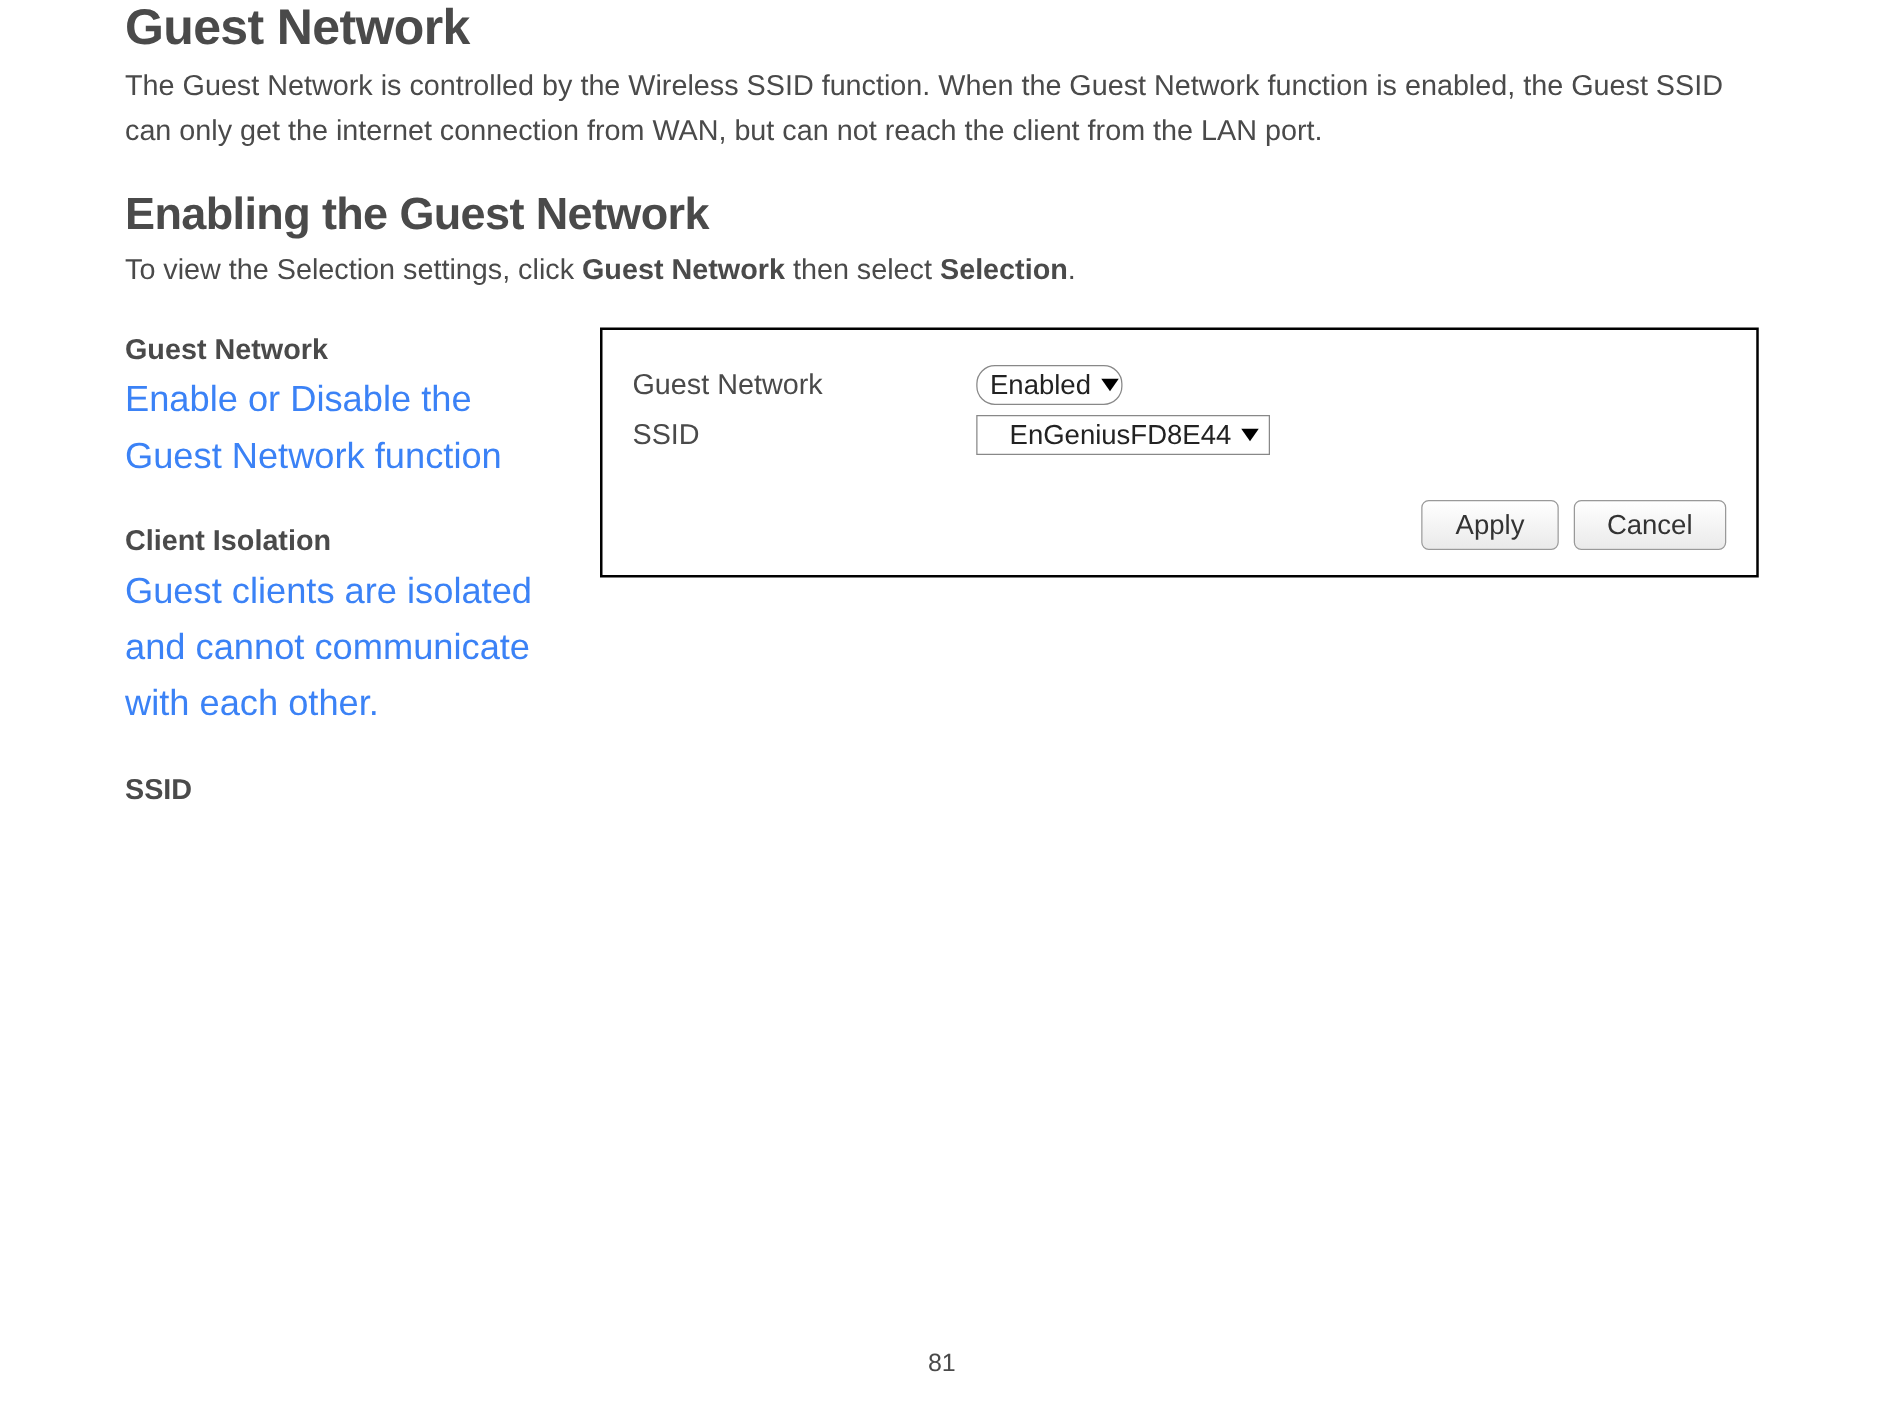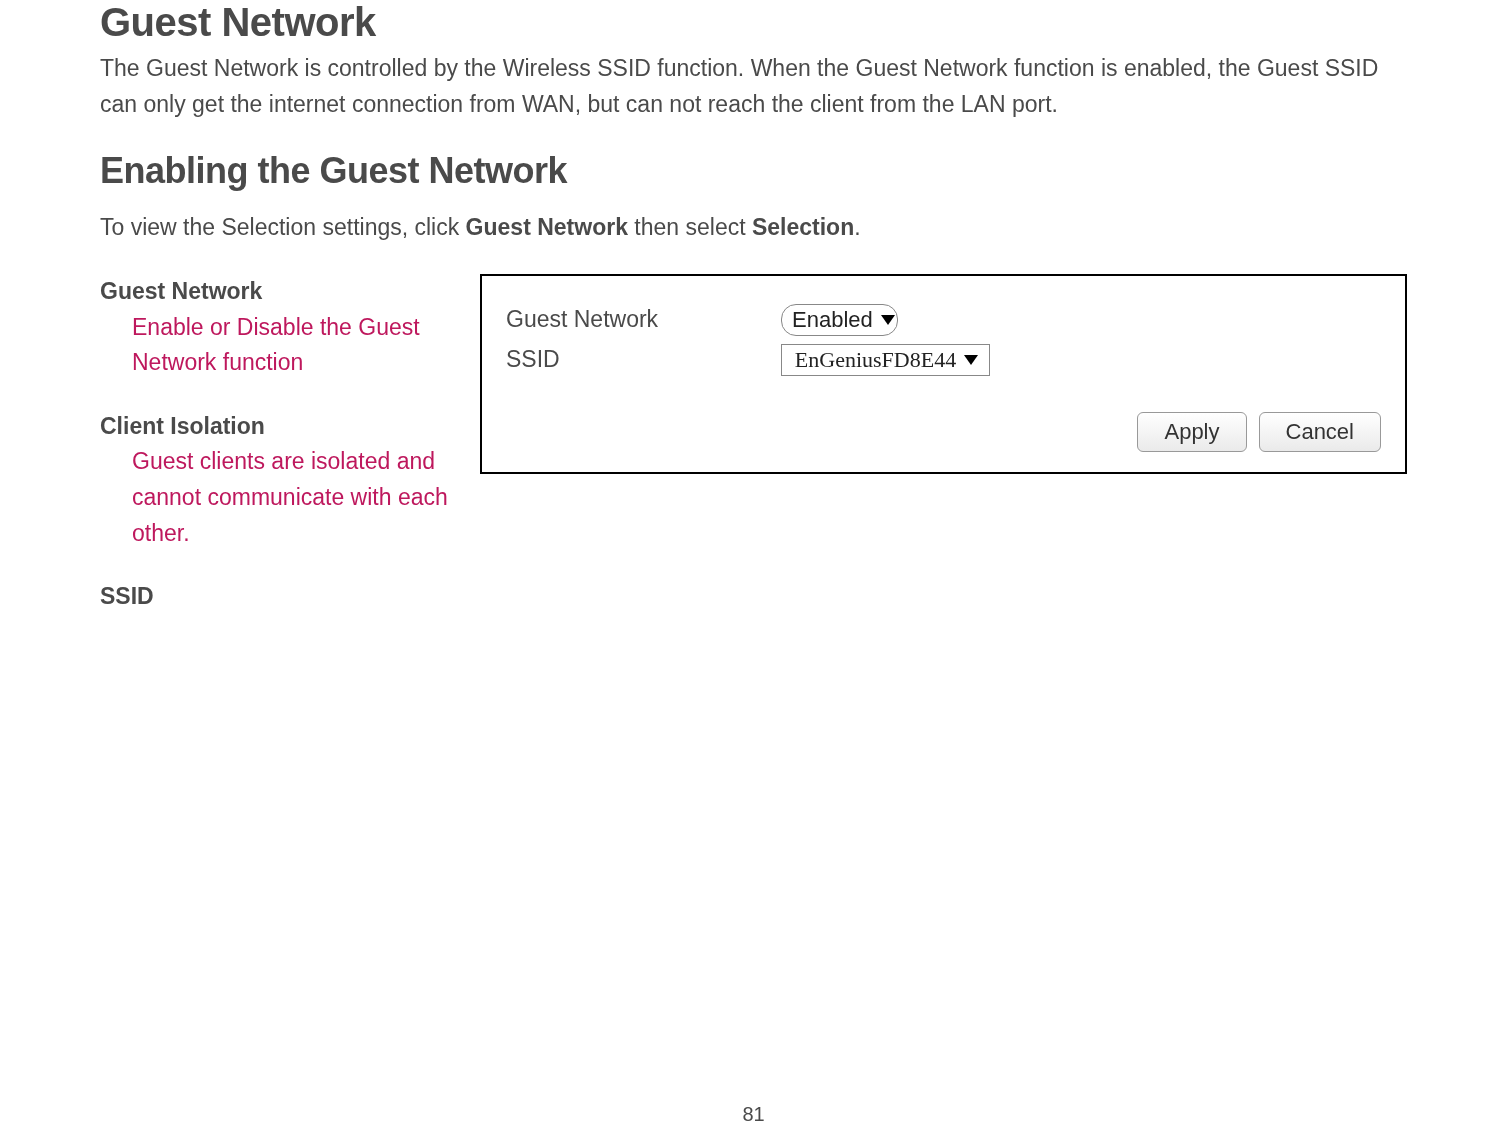--- a/index.html
+++ b/index.html
@@ -24,21 +24,21 @@
       font-weight: bold;
       color: #4a4a4a;
       margin-bottom: 6px;
       letter-spacing: -0.5px;
     }
     h2 {
       font-size: 36px;
       font-weight: bold;
       color: #4a4a4a;
       margin-top: 28px;
-      margin-bottom: 18px;
+      margin-bottom: 6px;
       letter-spacing: -0.5px;
     }
     p {
       font-size: 23px;
       line-height: 1.55;
       color: #4a4a4a;
       margin-bottom: 0;
     }
     .para-block {
       margin-bottom: 28px;
@@ -58,24 +58,23 @@
     .def-block {
       margin-bottom: 28px;
     }
     .def-title {
       font-size: 23px;
       font-weight: bold;
       color: #4a4a4a;
       line-height: 1.55;
     }
     .def-body {
-      font-size: 23px;
+      font-size: 29px;
       line-height: 1.55;
-      color: #be185d;
-      margin-left: 32px;
+      color: #3b82f6;
     }
     .right-col {
       flex: 1;
     }
     .settings-box {
       border: 2px solid #000000;
       padding: 28px 24px 20px 24px;
       background: #ffffff;
     }
     .settings-row {
@@ -95,21 +94,21 @@
       border: 1.5px solid #888888;
       background: #ffffff;
       font-family: Arial, sans-serif;
       font-size: 22px;
       color: #222222;
       padding: 2px 8px 2px 10px;
       height: 32px;
       cursor: pointer;
     }
     .select-narrow { width: 117px; justify-content: space-between; border-radius: 15px; }
-    .select-wide { width: 209px; justify-content: center; font-family: Liberation Serif, serif; }
+    .select-wide { width: 235px; justify-content: flex-end; }
     .triangle-down {
       width: 0;
       height: 0;
       border-left: 7px solid transparent;
       border-right: 7px solid transparent;
       border-top: 10px solid #000000;
       margin-left: 8px;
     }
     .button-row {
       display: flex;
@@ -125,21 +124,21 @@
       font-size: 22px;
       color: #333333;
       padding: 6px 26px;
       cursor: pointer;
     }
     .after-box {
       margin-top: 0px;
     }
     .page-number {
       position: absolute;
-      bottom: 11px;
+      bottom: 34px;
       left: 0;
       width: 1507px;
       text-align: center;
       font-size: 20px;
       color: #4a4a4a;
     }
   </style>
 </head>
 <body>
 

